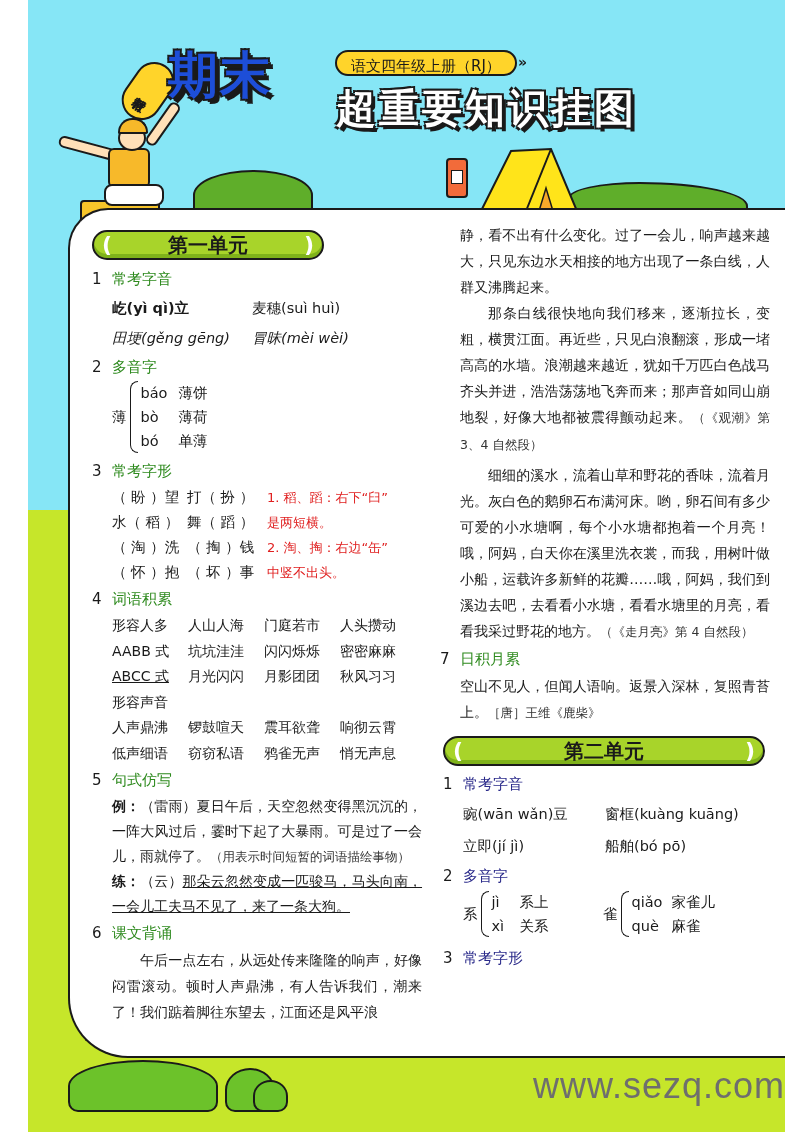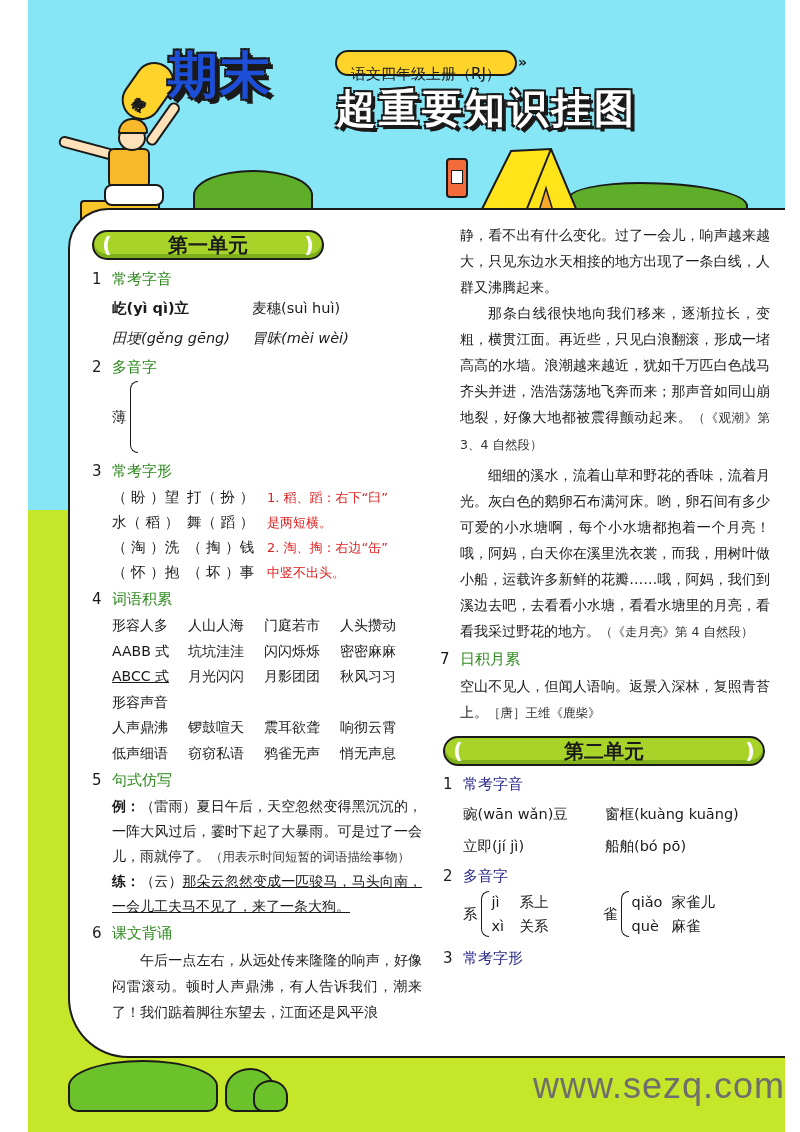--- a/index.html
+++ b/index.html
@@ -19,21 +19,21 @@
     border-radius: 40px 0 0 60px;
   }
 
   
   .title-big {
     position: absolute; left: 140px; top: 50px; font-size: 50px; font-weight: bold;
     color: #1d4ed8; letter-spacing: 2px; line-height: 1;
     text-shadow: 3px 3px 0 #1a1a1a, -2px -2px 0 #1a1a1a, 2px -2px 0 #1a1a1a, -2px 2px 0 #1a1a1a, 5px 5px 0 #1a1a1a;
   }
   .subtitle-pill {
-    position: absolute; left: 307px; top: 50px; height: 26px; padding: 11px 14px;
+    position: absolute; left: 307px; top: 50px; height: 26px; padding: 3px 14px;
     background: #ffd42a; border: 2px solid #1a1a1a; border-radius: 14px;
     font-size: 15px; line-height: 22px; color: #1a1a1a;
   }
   .chev { position: absolute; left: 490px; top: 54px; font-size: 14px; color: #1a1a1a; font-weight: bold; }
   .title-sub {
     position: absolute; left: 308px; top: 88px; font-size: 40px; font-weight: bold; color: #ffffff;
     letter-spacing: 3px; line-height: 1;
     text-shadow: 2px 2px 0 #1a1a1a, -2px -2px 0 #1a1a1a, 2px -2px 0 #1a1a1a, -2px 2px 0 #1a1a1a, 4px 4px 0 #1a1a1a;
   }
   .badge {
@@ -146,20 +146,25 @@
     <span class="cell" style="width:140px;font-weight:bold;">屹(yì  qì)立</span><span class="cell">麦穗(suì  huì)</span>
   </div>
   <div class="row indent" style="line-height:30px;font-style:italic;">
     <span class="cell" style="width:140px;">田埂(gěng  gēng)</span><span class="cell">冒昧(mèi  wèi)</span>
   </div>
 
   <div class="sec-title"><span class="num">2</span><span>多音字</span></div>
   <div class="brace-block indent">
     <span>薄</span>
     <span class="brace" style="height:72px;"></span>
+    <div style="line-height:24px;">
+      <div><span class="cell" style="width:38px;">báo</span><span>薄饼</span></div>
+      <div><span class="cell" style="width:38px;">bò</span><span>薄荷</span></div>
+      <div><span class="cell" style="width:38px;">bó</span><span>单薄</span></div>
+    </div>
   </div>
 
   <div class="sec-title" style="margin-top:4px;"><span class="num">3</span><span>常考字形</span></div>
   <div style="position:relative; line-height:24px;">
     <div class="row indent"><span class="cell" style="width:75px;">（ 盼 ）望</span><span class="cell" style="width:80px;">打（ 扮 ）</span><span class="red">1. 稻、蹈：右下“臼”</span></div>
     <div class="row indent"><span class="cell" style="width:75px;">水（ 稻 ）</span><span class="cell" style="width:80px;">舞（ 蹈 ）</span><span class="red">是两短横。</span></div>
     <div class="row indent"><span class="cell" style="width:75px;">（ 淘 ）洗</span><span class="cell" style="width:80px;">（ 掏 ）钱</span><span class="red">2. 淘、掏：右边“缶”</span></div>
     <div class="row indent"><span class="cell" style="width:75px;">（ 怀 ）抱</span><span class="cell" style="width:80px;">（ 坏 ）事</span><span class="red">中竖不出头。</span></div>
   </div>
 

